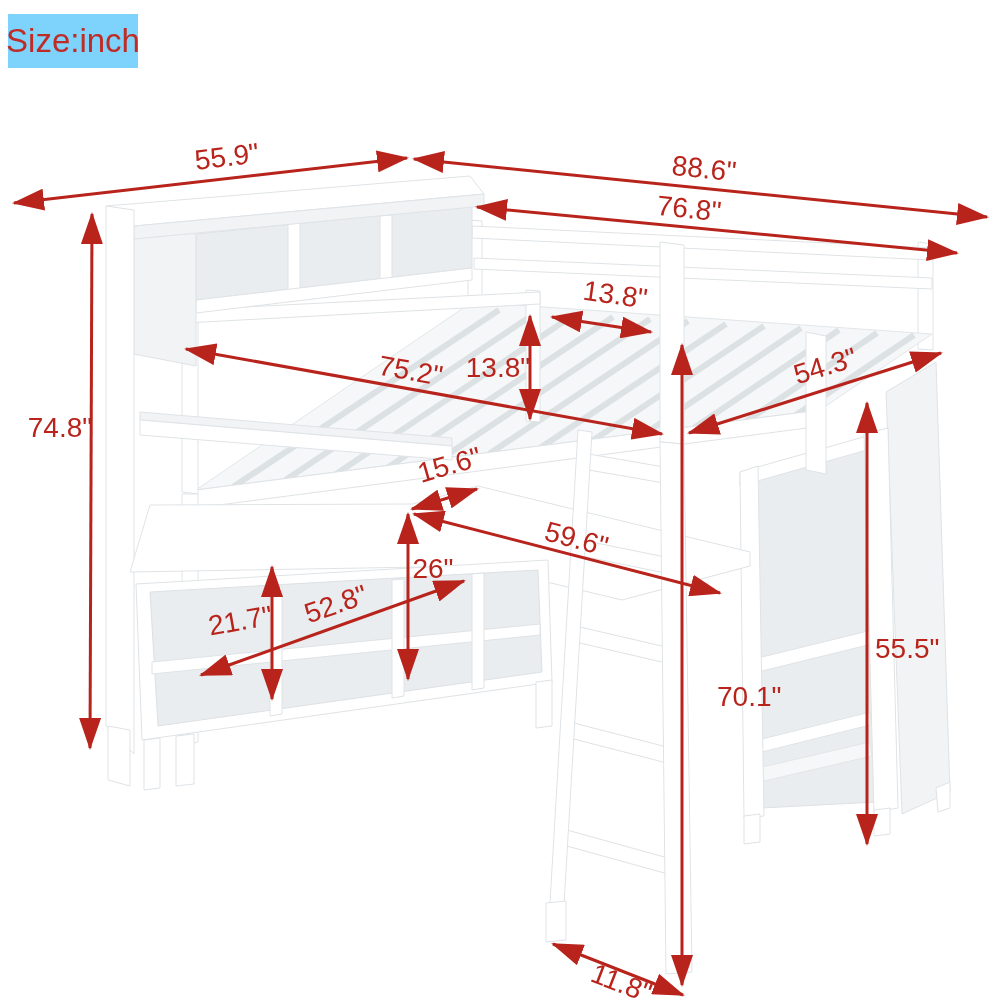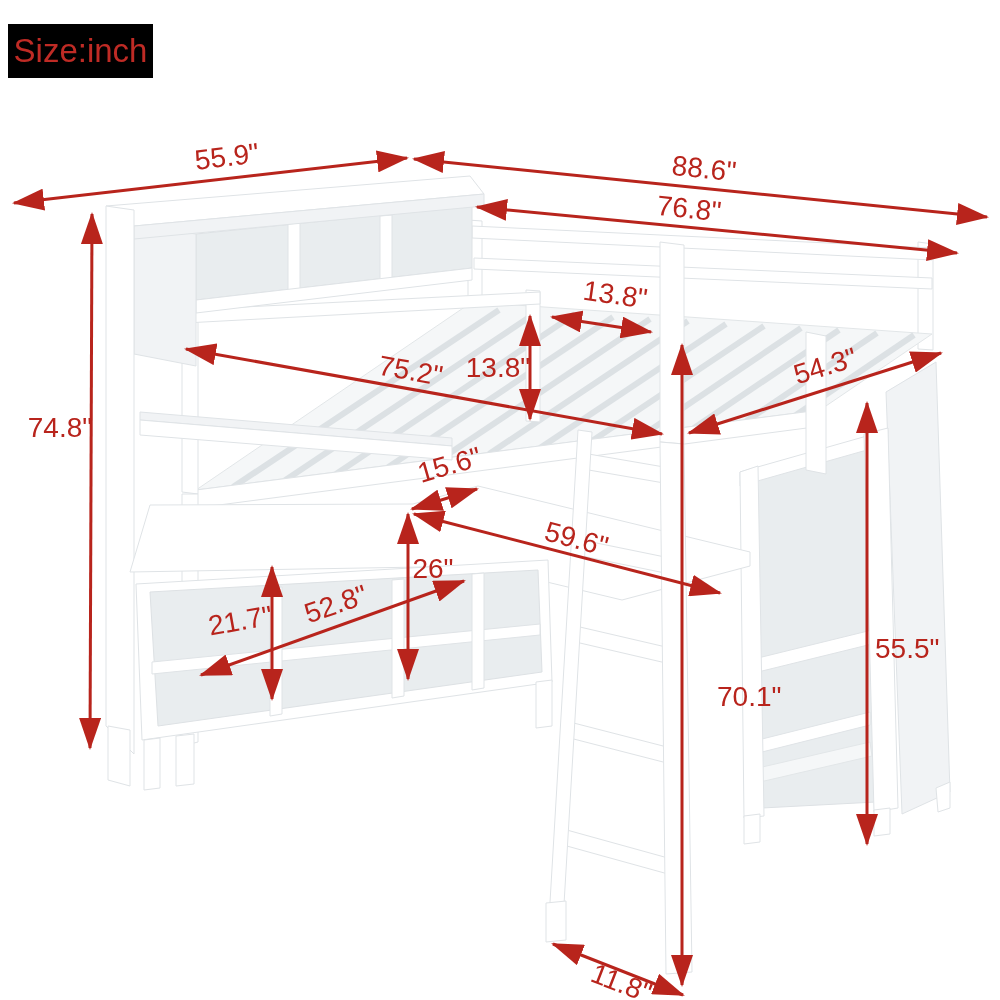--- a/index.html
+++ b/index.html
@@ -7,21 +7,21 @@
     position:relative;width:1000px;height:1000px;background:#ffffff;overflow:hidden;
     font-family:"Liberation Sans", sans-serif;
   }
   svg{display:block;}
   .furn{fill:#ffffff;stroke:#dfe3e6;stroke-width:1;}
   .furn-shade{fill:#f1f3f5;stroke:#dfe3e6;stroke-width:1;}
   .furn-inner{fill:#e9edef;stroke:#dde1e4;stroke-width:1;}
   .furn-floor{fill:#f5f7f8;stroke:#e2e6e8;stroke-width:1;}
   .dim-line{stroke:#b8241c;stroke-width:3;fill:none;}
   .dim-text{fill:#b8241c;font-size:28px;font-family:"Liberation Sans", sans-serif;}
-  .badge{position:absolute;left:8px;top:24px;width:145px;height:54px;background:#000000;
+  .badge{position:absolute;left:8px;top:14px;width:130px;height:54px;background:#7dd3fc;
          display:flex;align-items:center;justify-content:center;}
   .badge span{color:#bf2b25;font-size:33px;font-family:"Liberation Sans", sans-serif;}
 </style>
 </head>
 <body>
 
 <div class="stage">
 
 <svg width="1000" height="1000" viewBox="0 0 1000 1000">
   <defs>

